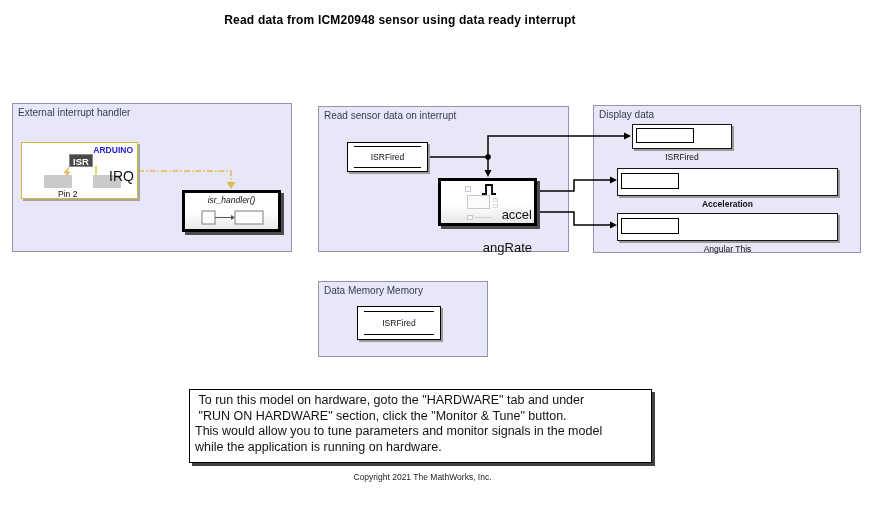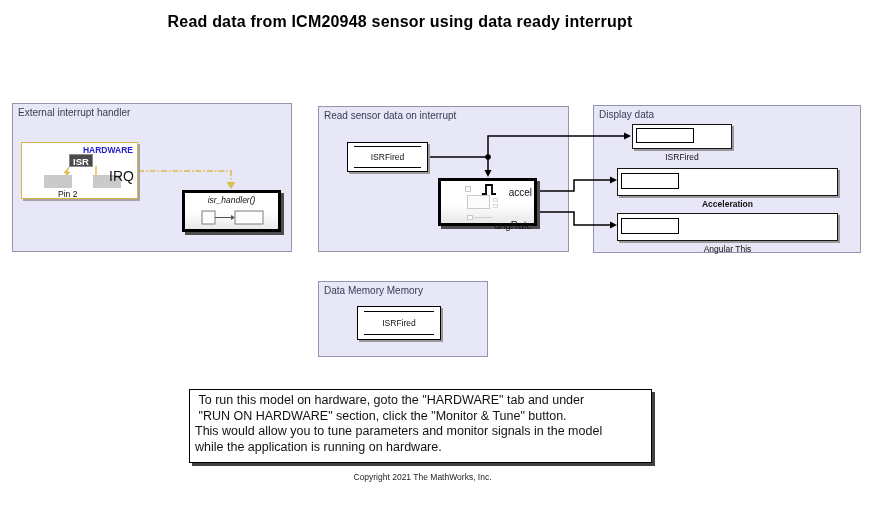--- a/index.html
+++ b/index.html
@@ -5,21 +5,21 @@
   html,body{margin:0;padding:0;}
   body{
     width:870px;height:518px;position:relative;background:#ffffff;
     font-family:"Liberation Sans", sans-serif;overflow:hidden;
     -webkit-font-smoothing:antialiased;
   }
   *{box-sizing:border-box;}
   .abs{position:absolute;}
   .title{
     left:0;top:13px;width:800px;text-align:center;
-    font-size:16px;font-weight:bold;color:#000;letter-spacing:.2px;
+    font-size:12px;font-weight:bold;color:#000;letter-spacing:.2px;
   }
   .area{
     background:#E7E7F8;border:1px solid #9494AE;z-index:0;
   }
   .area-label{
     position:absolute;left:5px;top:3px;font-size:10px;color:#3A3A52;
   }
   .blk{z-index:2;}
   .thinblk{
     background:#fff;border:1px solid #000;
@@ -47,21 +47,21 @@
   }
   .brand{position:absolute;right:4px;top:2px;font-size:8.5px;font-weight:bold;color:#2121CE;}
   .isrbadge{
     position:absolute;left:47px;top:11px;height:13px;line-height:13px;
     background:#4A4A4A;color:#fff;font-weight:bold;font-size:9.5px;
     padding:0 3px;border:1px solid #8a8a8a;
   }
   .pinrect{position:absolute;top:32px;width:28px;height:13px;background:#CACACA;}
   .irq{position:absolute;right:3px;top:25px;font-size:14px;color:#111;}
   .pin2{position:absolute;left:36px;top:46px;font-size:8.5px;color:#111;}
-  .subout{position:absolute;right:2px;font-size:10px;color:#111;}
+  .subout{position:absolute;right:2px;font-size:13px;color:#111;margin-top:20px;}
   .faint{position:absolute;border:1px solid #c9c9c9;background:#fbfbfb;}
   .note{
     left:189px;top:389px;width:463px;height:74px;background:#fff;
     border:1.5px solid #000;box-shadow:3px 3px 0 #404040;z-index:2;
     padding:3px 5px;font-size:12.5px;line-height:15.5px;color:#111;
     white-space:pre-wrap;
   }
   .copyright{left:0;top:472px;width:845px;text-align:center;font-size:8.5px;color:#222;}
   svg.wires{position:absolute;left:0;top:0;z-index:1;}
 </style>
@@ -98,21 +98,21 @@
   <polygon points="484.5,170 491.5,170 488,177" fill="#000"></polygon>
 
   <path d="M537,191 H574 V180 H610" fill="none" stroke="#000" stroke-width="1.5"></path>
   <polygon points="610,176.5 610,183.5 617,180" fill="#000"></polygon>
 
   <path d="M537,212 H574 V225 H610" fill="none" stroke="#000" stroke-width="1.5"></path>
   <polygon points="610,221.5 610,228.5 617,225" fill="#000"></polygon>
 </svg>
 
 <div class="abs blk arduino" style="left:21px;top:142px;width:117px;height:57px;">
-  <div class="brand">HARDWARE</div>
+  <div class="brand">ARDUINO</div>
   <div class="isrbadge">ISR</div>
   <svg class="abs" style="left:39px;top:23px;" width="12" height="15">
     <path d="M8,1 L3,7 L6,7 L2,14 L9,6 L6,6 Z" fill="#E8C243" stroke="#C9A22E" stroke-width="0.5"></path>
   </svg>
   <svg class="abs" style="left:69px;top:23px;" width="10" height="16">
     <path d="M5,0 V9" stroke="#E8C243" stroke-width="1.5" fill="none"></path>
     <polygon points="1.5,9 8.5,9 5,15" fill="#E8C243"></polygon>
   </svg>
   <div class="pinrect" style="left:22px;"></div>
   <div class="pinrect" style="left:71px;"></div>

